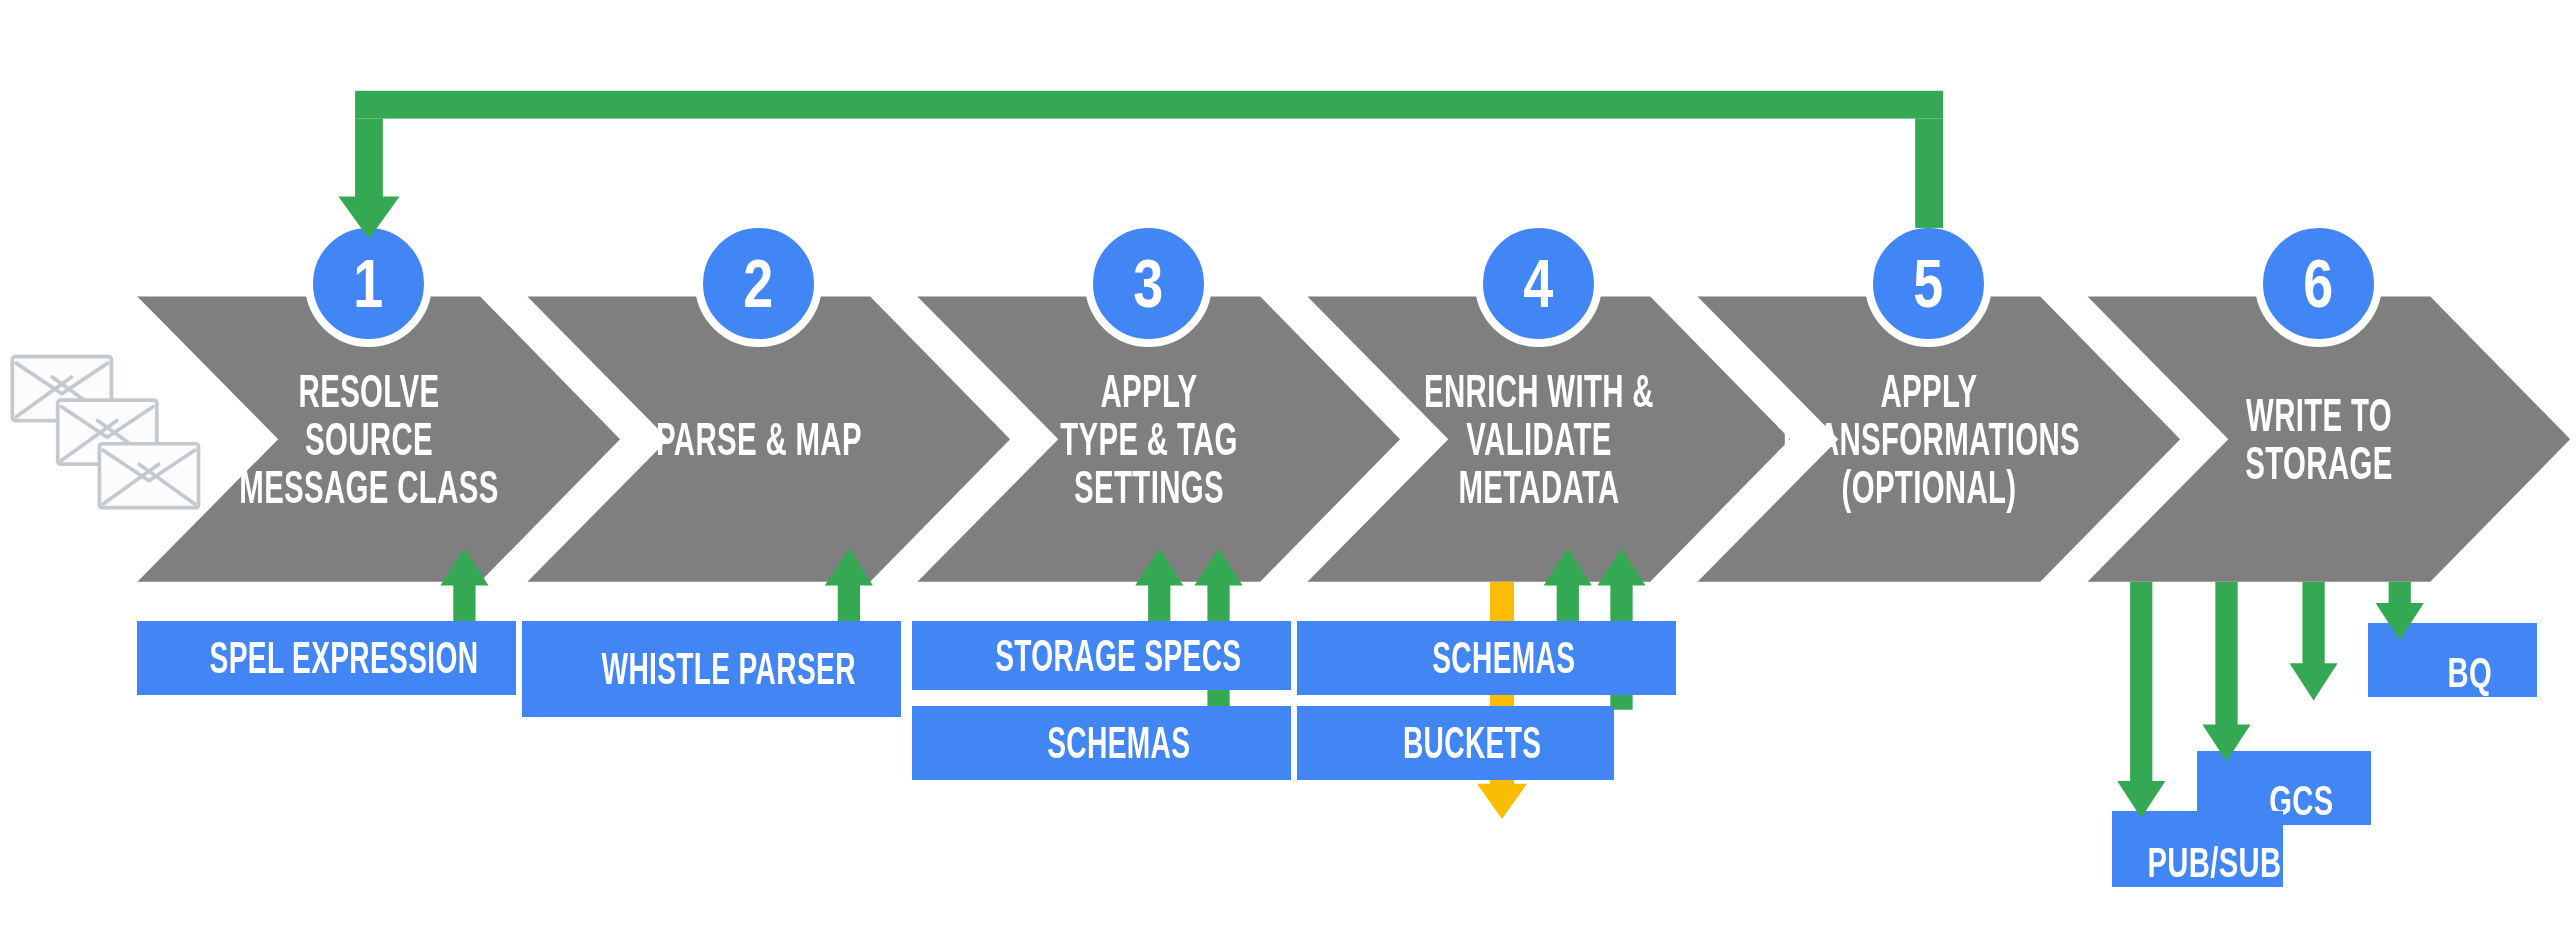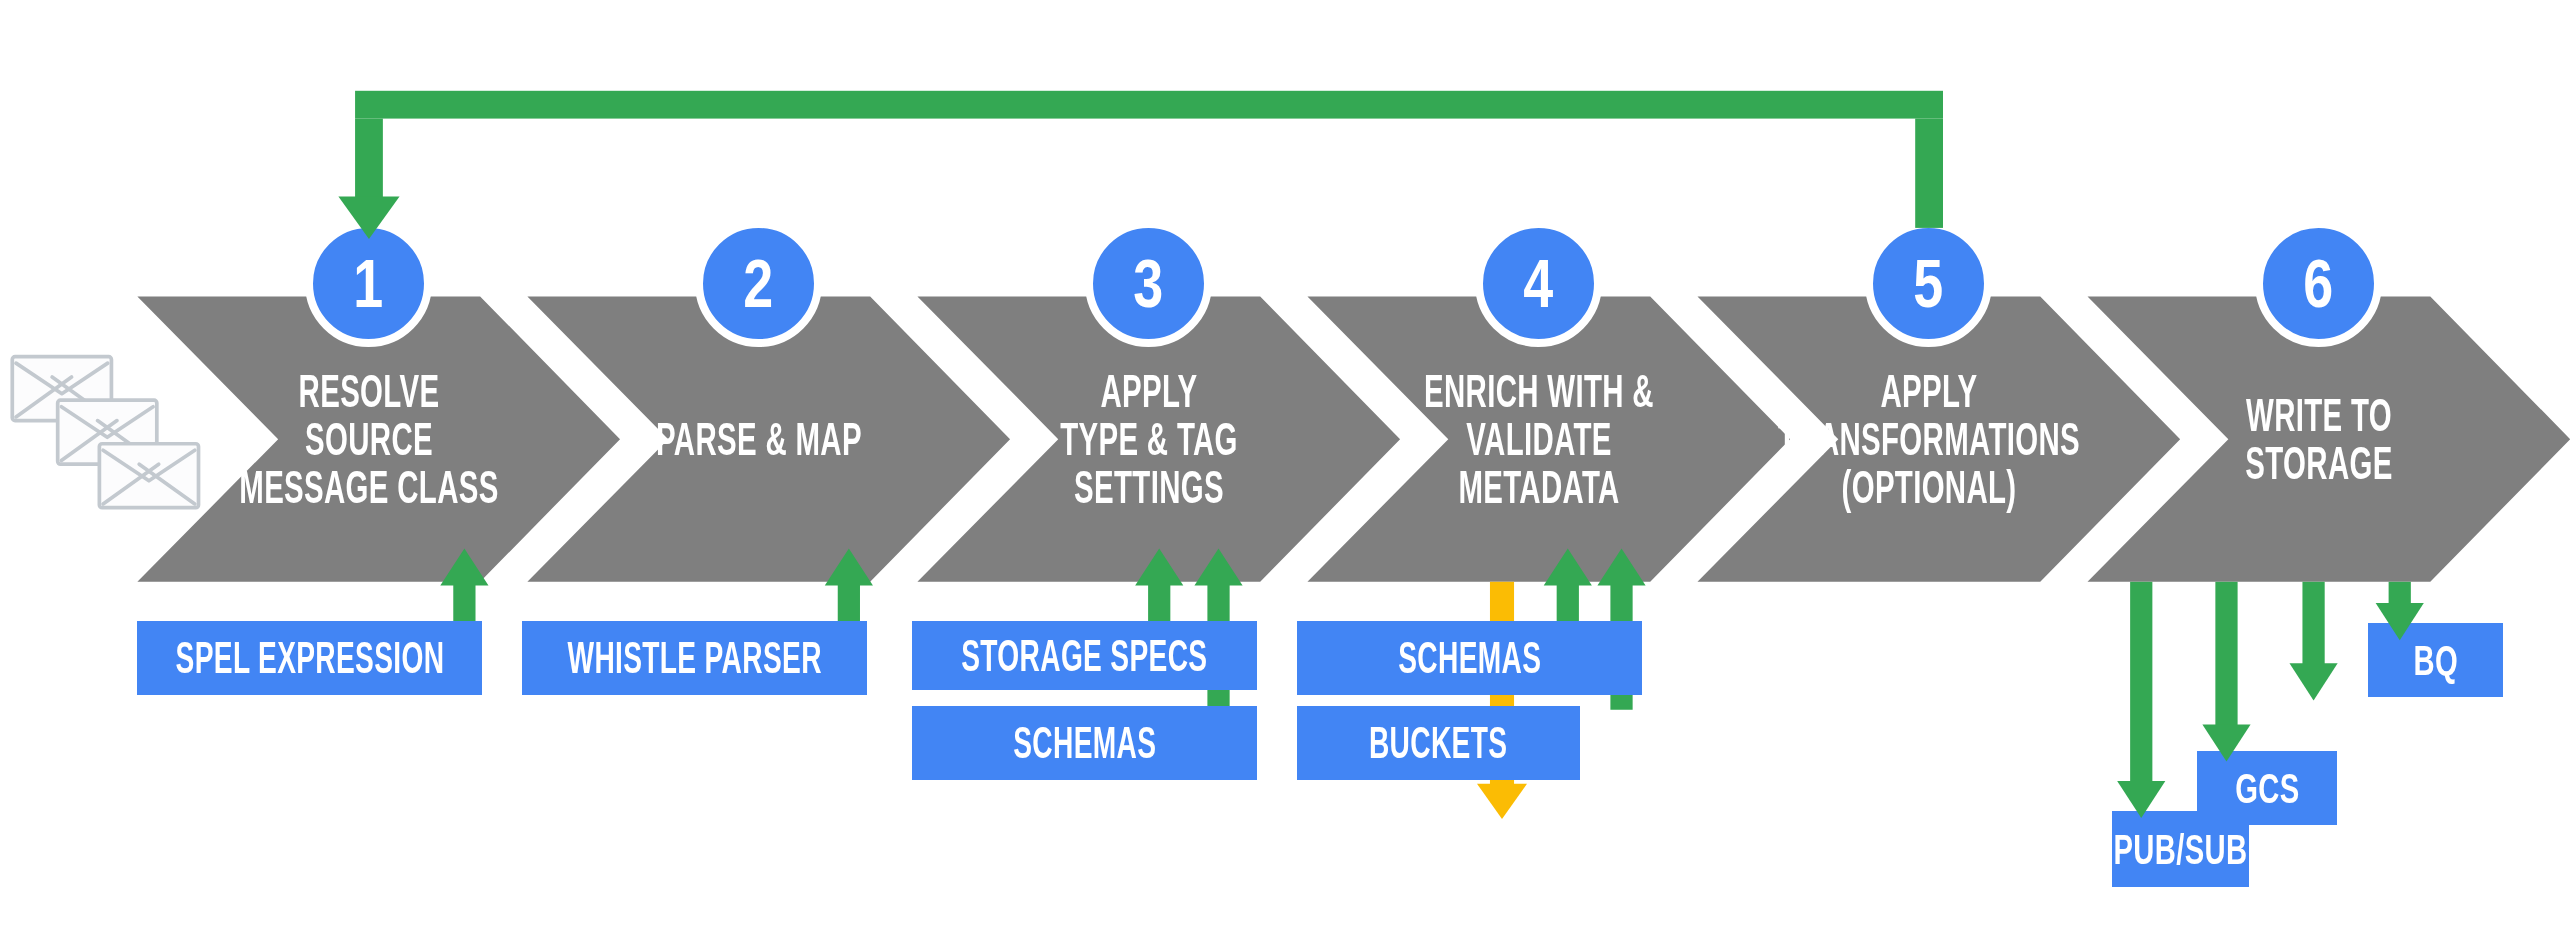--- a/index.html
+++ b/index.html
@@ -22,24 +22,24 @@
     position:absolute;width:111px;height:111px;border-radius:50%;z-index:12;
     background:#4285f4;border:8.3px solid #ffffff;box-sizing:content-box;
     display:flex;align-items:center;justify-content:center;
     color:#ffffff;font-weight:bold;font-size:69px;
   }
   .circle .t{transform:scaleX(0.78);transform-origin:center;}
 
   .box{
     position:absolute;z-index:14;background:#4285f4;color:#ffffff;
     display:flex;align-items:center;justify-content:center;
-    font-weight:bold;font-size:44px;
+    font-weight:bold;font-size:44px;padding-left:34px;
   }
   .box .t{transform:scaleX(0.64);transform-origin:center;white-space:nowrap;letter-spacing:0.5px;}
-  .stair{font-size:43px;}
+  .stair{font-size:43px;align-items:flex-end;}
   .stair .t{transform:scaleX(0.68);}
 </style>
 </head>
 <body>
 
 <div class="canvas">
 
   <svg class="layer back" width="2576" height="932" viewBox="0 0 2780 1006">
 
     <g fill="#fcfcfd" stroke="#c3c9cf" stroke-width="4" stroke-linejoin="round" stroke-linecap="round">
@@ -134,21 +134,21 @@
   <div class="circle" style="left:1865px;top:220px">
       <span class="t">5</span>
     </div>
   <div class="circle" style="left:2255px;top:220px">
       <span class="t">6</span>
     </div>
 
   <div class="box" style="left:137px;top:621px;width:345px;height:74px">
     <span class="t">SPEL EXPRESSION</span>
     </div>
-  <div class="box" style="left:522px;top:621px;width:345px;height:74px">
+  <div class="box" style="left:522px;top:621px;width:345px;height:96px">
     <span class="t">WHISTLE PARSER</span>
     </div>
   <div class="box" style="left:912px;top:621px;width:345px;height:69px">
     <span class="t">STORAGE SPECS</span>
     </div>
   <div class="box" style="left:912px;top:706px;width:345px;height:74px">
     <span class="t">SCHEMAS</span>
     </div>
   <div class="box" style="left:1297px;top:621px;width:345px;height:74px">
     <span class="t">SCHEMAS</span>

